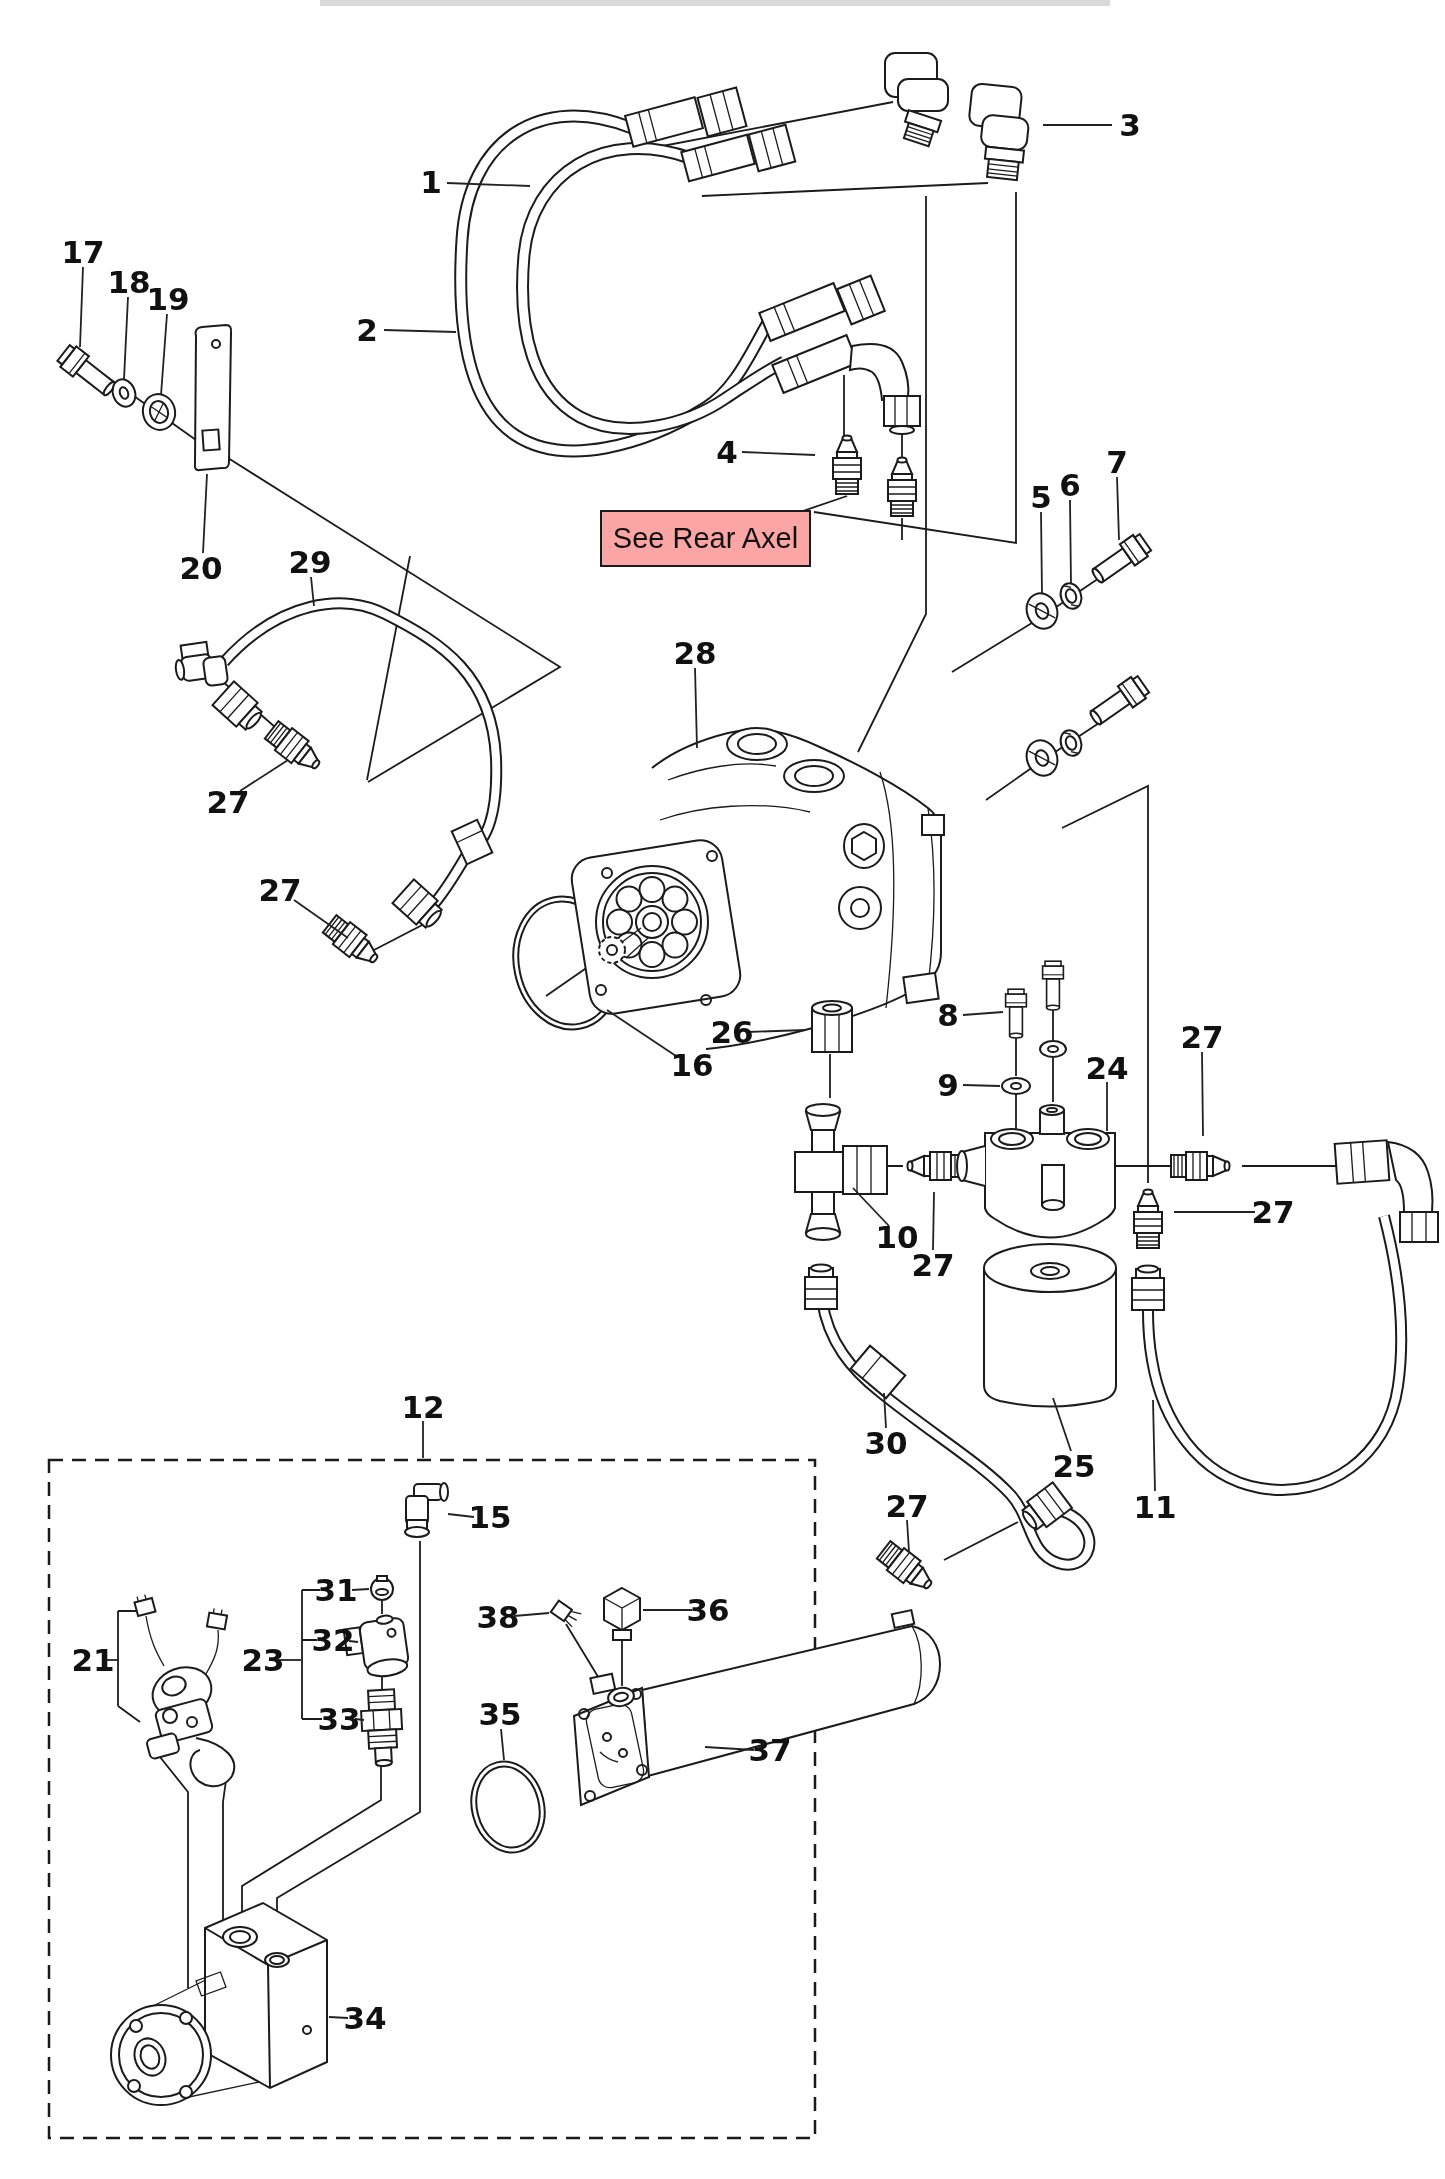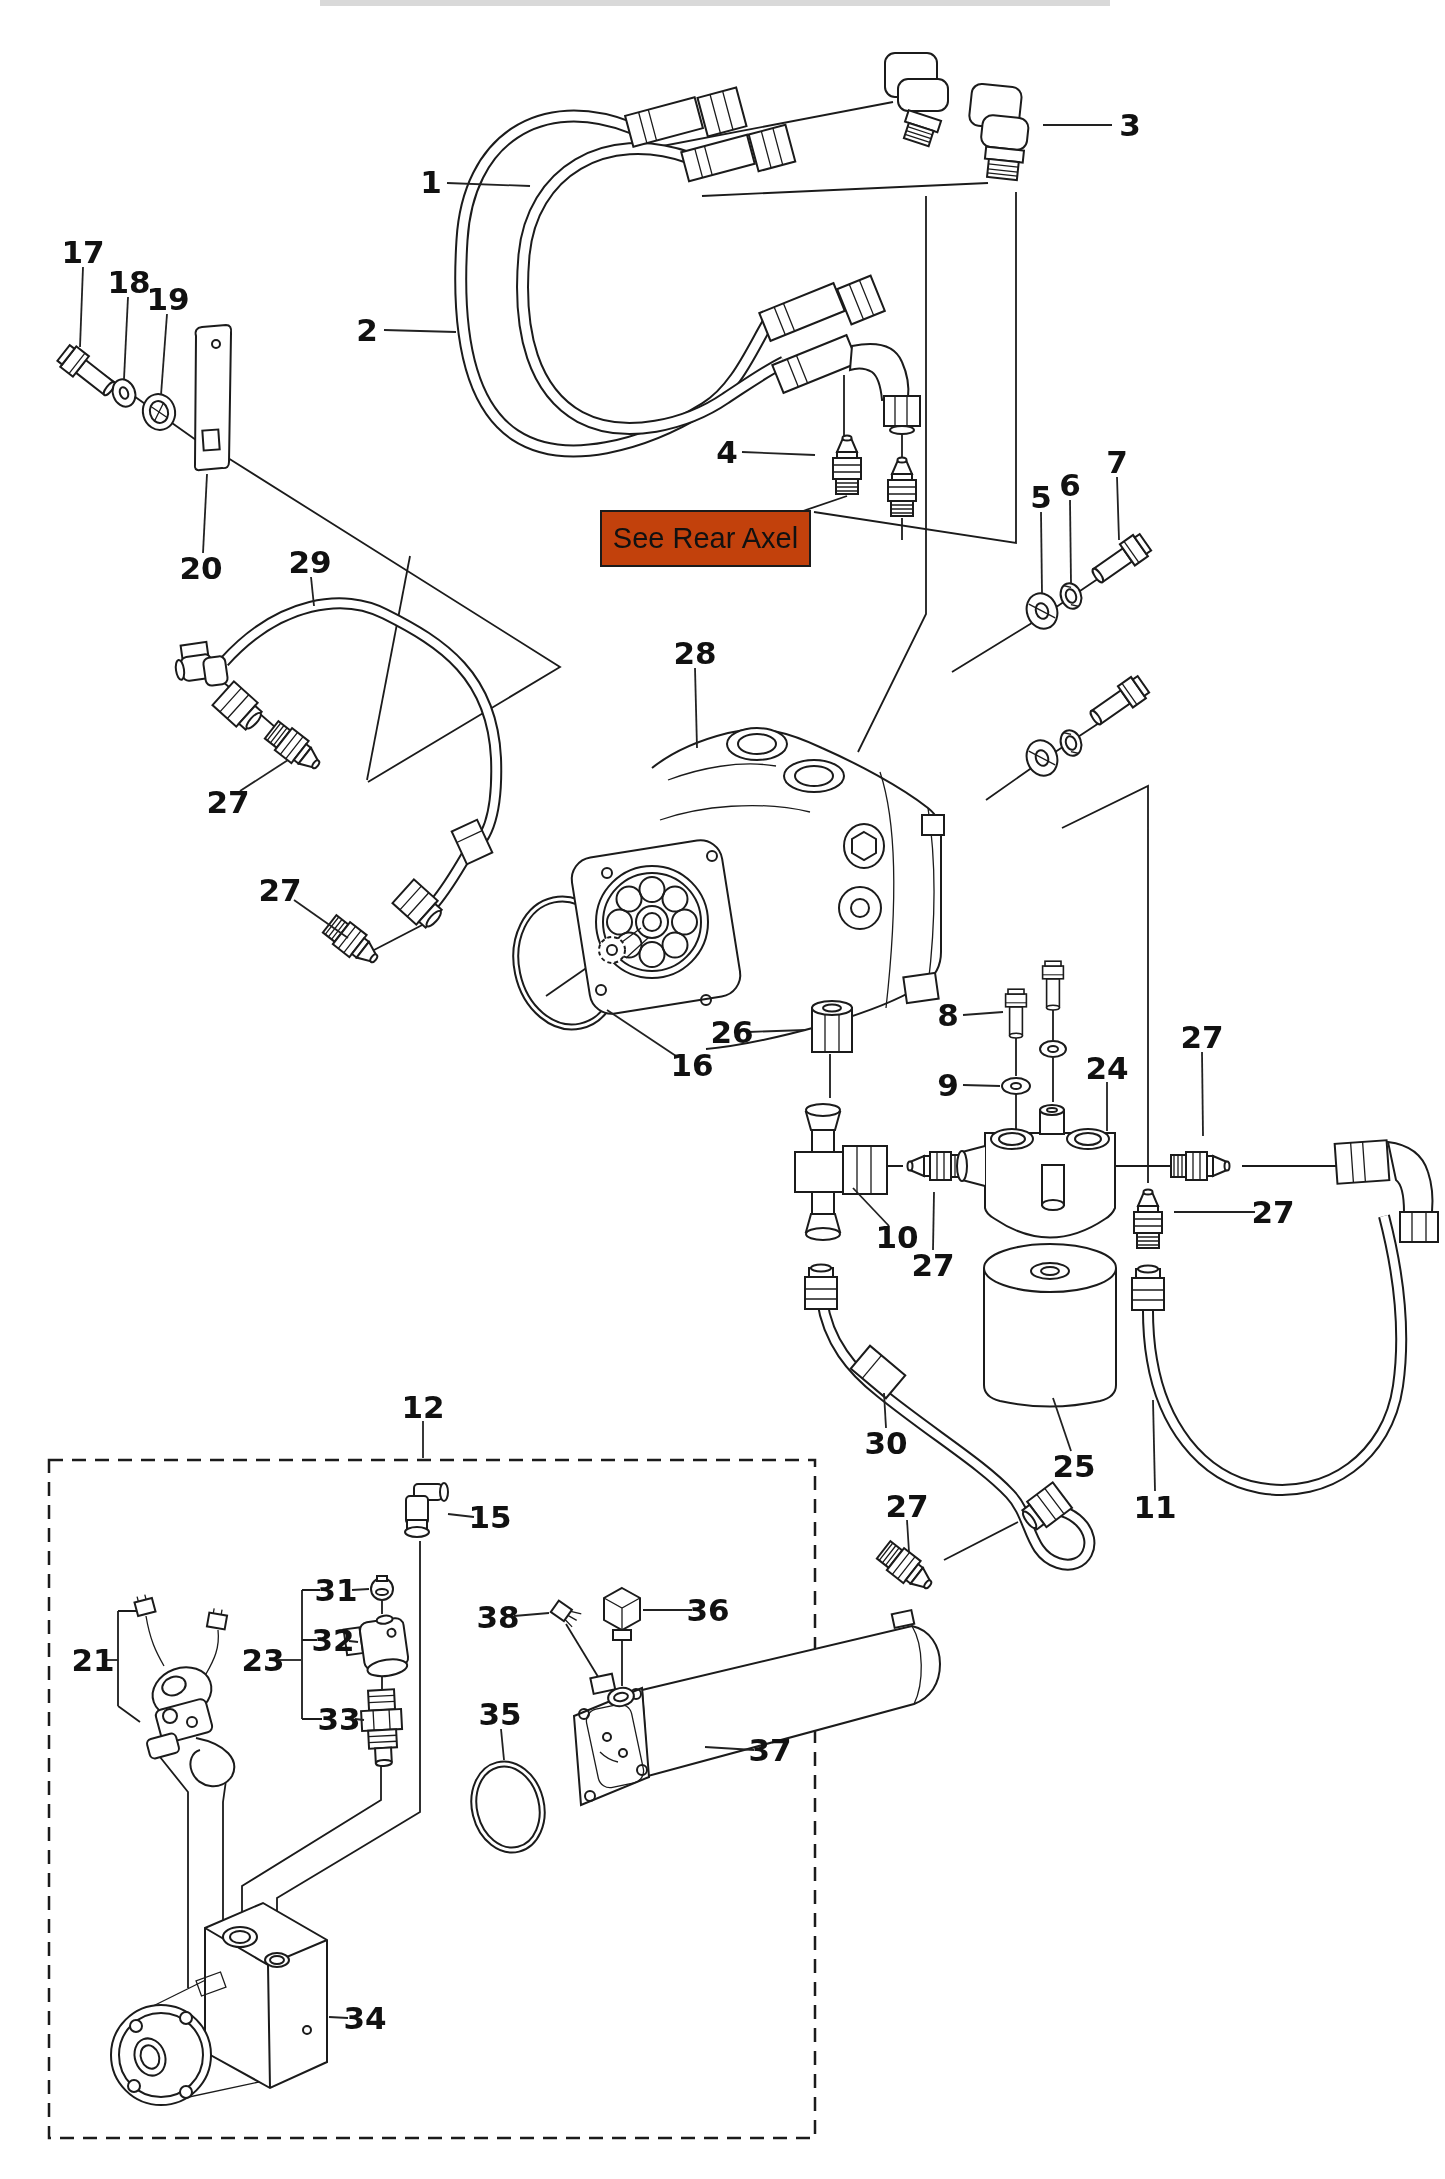--- a/index.html
+++ b/index.html
@@ -8,21 +8,21 @@
   .page svg{position:absolute;left:0;top:0;}
   .callout{font-family:"DejaVu Sans",sans-serif;font-weight:bold;font-size:31px;fill:#111;
            text-anchor:middle;dominant-baseline:central;}
   .leader{fill:none;stroke:#222;stroke-width:1.8;}
   .t{stroke-width:1.3;}
   .hoseO{fill:none;stroke:#1b1b1b;stroke-width:13;}
   .hoseI{fill:none;stroke:#ffffff;stroke-width:9;}
   .hoseO2{fill:none;stroke:#1b1b1b;stroke-width:12;}
   .hoseI2{fill:none;stroke:#ffffff;stroke-width:8;}
   .note-box{position:absolute;left:600px;top:510px;width:207px;height:53px;
-            border:2px solid #1b1b1b;background:#c2410c;display:flex;align-items:center;
+            border:2px solid #1b1b1b;background:#fca5a5;display:flex;align-items:center;
             justify-content:center;font-size:29px;color:#111;
             font-family:"Liberation Sans","DejaVu Sans",sans-serif;}
 </style>
 </head>
 <body>
 
 <div class="page">
 
 <svg width="1445" height="2179" viewBox="0 0 1445 2179">
   <defs>

